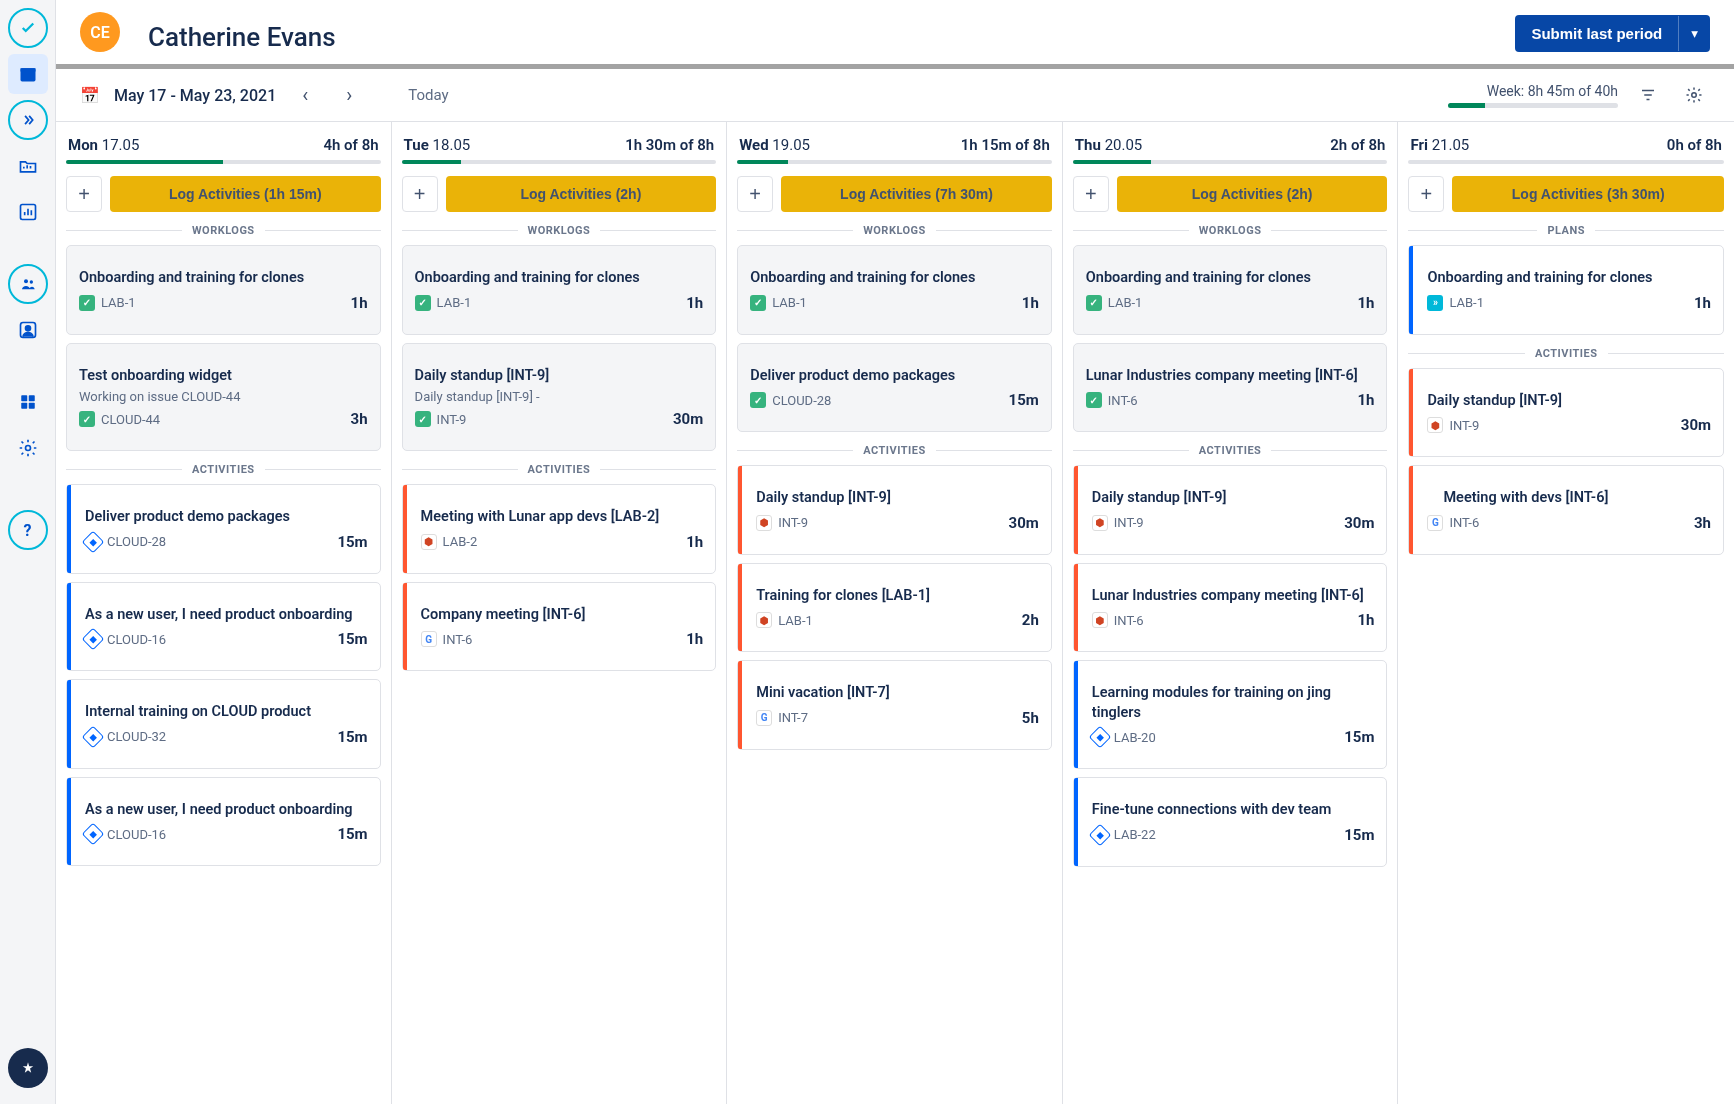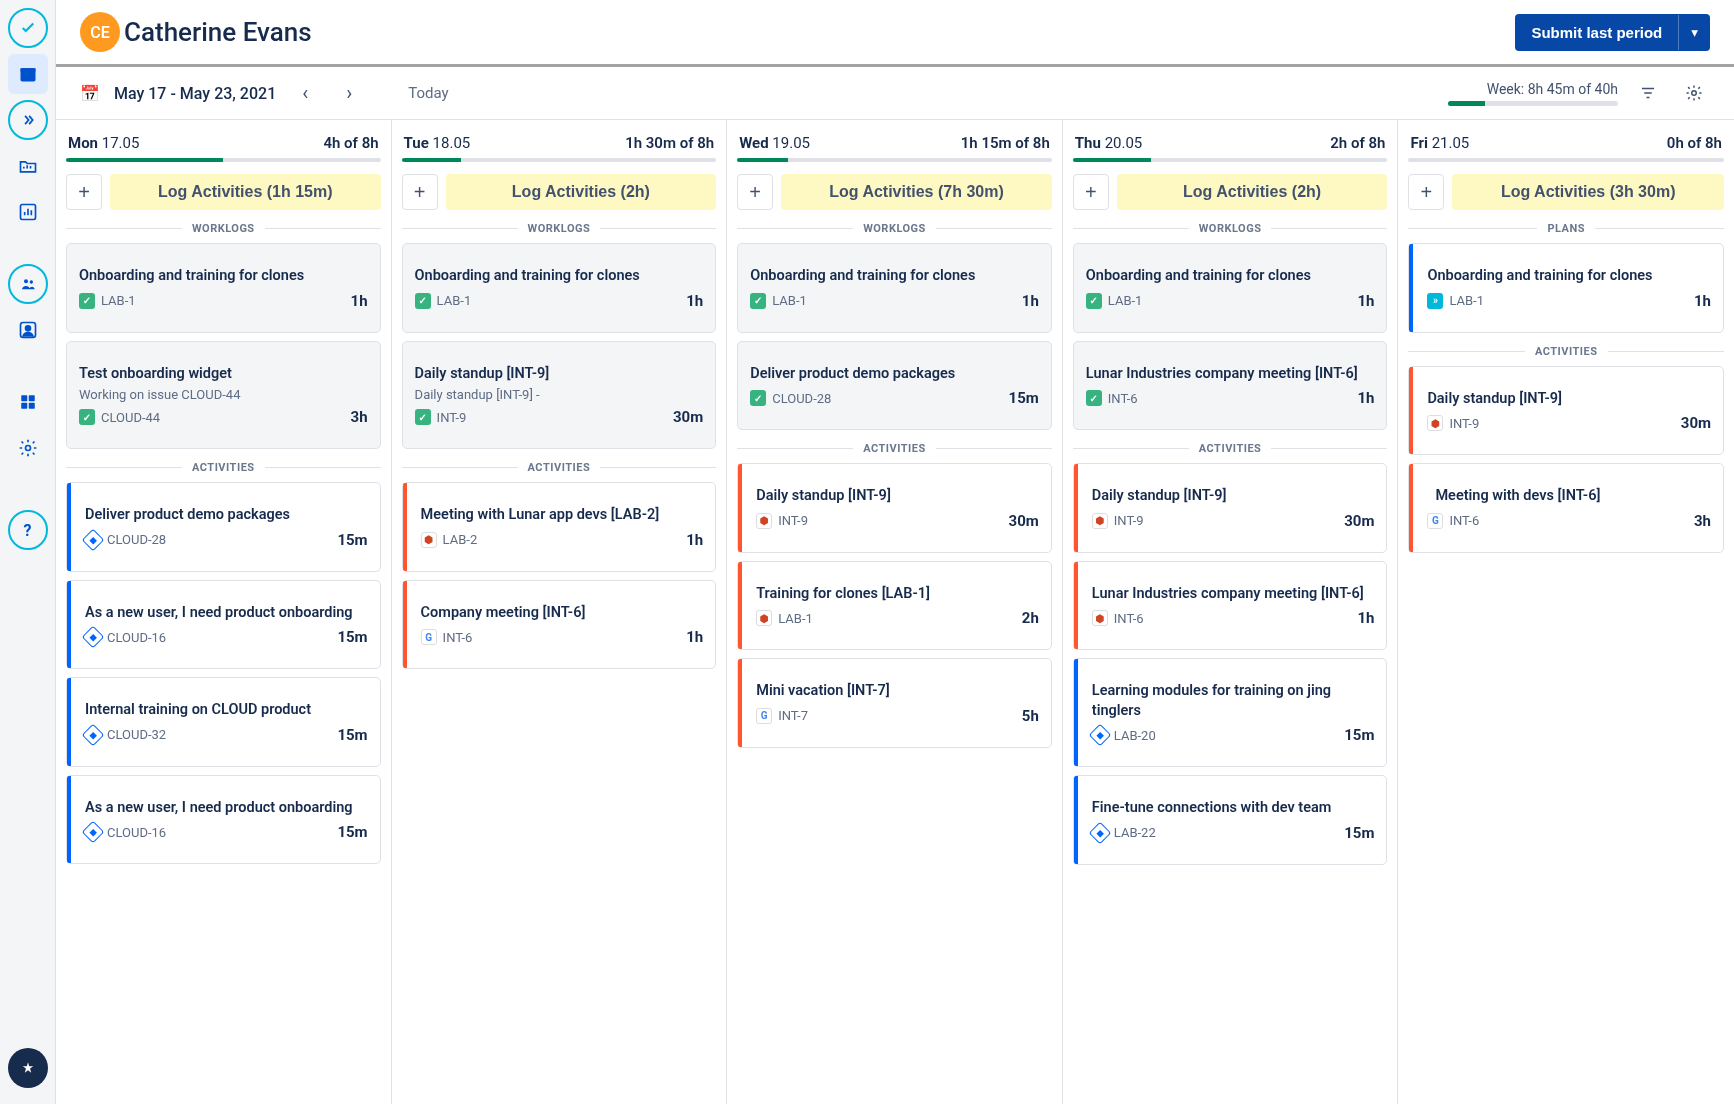--- a/index.html
+++ b/index.html
@@ -4,21 +4,21 @@
 <style>
 *{box-sizing:border-box;margin:0;padding:0}
 body{font-family:-apple-system,BlinkMacSystemFont,"Segoe UI",Roboto,sans-serif;background:#fff;color:#172B4D;overflow:hidden}
 .app{display:flex;height:1104px;width:1734px}
 .sidebar{width:56px;background:#F4F5F7;border-right:1px solid #DFE1E6;display:flex;flex-direction:column;align-items:center;padding-top:8px;gap:6px}
 .sidebar-item{width:40px;height:40px;display:flex;align-items:center;justify-content:center;border-radius:6px;cursor:pointer;color:#42526E}
 .sidebar-item.active{background:#DEEBFF;color:#0052CC}
 .sidebar-item.ring{border:2px solid #00B8D9;border-radius:50%}
 .sidebar-spacer{flex:1}
 .main{flex:1;display:flex;flex-direction:column;min-width:0}
-.header{display:flex;align-items:center;padding:12px 24px;gap:4px;border-bottom:3px solid #a3a3a3}
+.header{display:flex;align-items:flex-end;padding:12px 24px;gap:28px;border-bottom:5px solid #a3a3a3}
 .avatar{width:40px;height:40px;border-radius:50%;background:#FF991F;color:#fff;font-weight:600;display:flex;align-items:center;justify-content:center;font-size:16px}
 .user-name{font-size:26px;font-weight:500;color:#172B4D}
 .header-spacer{flex:1}
 .submit-btn{background:#0747A6;color:#fff;border:none;border-radius:4px;display:flex;align-items:center;overflow:hidden;cursor:pointer}
 .submit-btn-label{padding:10px 16px;font-weight:600;font-size:15px}
 .submit-btn-drop{padding:10px 12px;border-left:1px solid rgba(255,255,255,.3)}
 .tabs{display:flex;gap:24px;margin-left:20px}
 .tab{font-size:16px;font-weight:500;color:#172B4D;padding:8px 4px;cursor:pointer}
 .tab.active{color:#0052CC;border-bottom:3px solid #0052CC}
 .datebar{display:flex;align-items:center;padding:10px 24px;gap:14px;border-bottom:1px solid #DFE1E6}
@@ -34,21 +34,21 @@
 .col{border-right:1px solid #DFE1E6;padding:10px 10px 20px;min-width:0}
 .col:last-child{border-right:none}
 .col-head{display:flex;justify-content:space-between;align-items:baseline;padding:4px 2px 6px}
 .day-label{font-size:15px;color:#172B4D}
 .day-label b{font-weight:700}
 .day-hours{font-size:15px;font-weight:600;color:#172B4D}
 .day-bar{height:4px;background:#DFE1E6;border-radius:2px;margin-bottom:12px;overflow:hidden}
 .day-fill{height:100%;background:#00875A}
 .log-row{display:flex;gap:8px;margin-bottom:12px}
 .plus-btn{width:36px;height:36px;border:1px solid #DFE1E6;border-radius:4px;background:#fff;display:flex;align-items:center;justify-content:center;cursor:pointer;font-size:20px;color:#42526E;font-weight:300}
-.log-btn{flex:1;height:36px;background:#fef9c3;border:none;border-radius:4px;font-size:16px;font-weight:600;color:#42526E;cursor:pointer}
+.log-btn{flex:1;height:36px;background:#eab308;border:none;border-radius:4px;font-size:14px;font-weight:600;color:#42526E;cursor:pointer}
 .section-label{display:flex;align-items:center;gap:10px;margin:12px 0 8px}
 .section-label::before,.section-label::after{content:"";flex:1;height:1px;background:#DFE1E6}
 .section-label span{font-size:11px;font-weight:700;color:#6B778C;letter-spacing:.5px}
 .card{border:1px solid #DFE1E6;border-radius:5px;padding:22px 12px;margin-bottom:8px;cursor:pointer;background:#fff;position:relative}
 .card.worklog{background:#F4F5F7}
 .card.activity{border:1.5px solid #DFE1E6}
 .card-title{font-size:14.5px;font-weight:600;color:#172B4D;line-height:1.35;margin-bottom:4px;overflow:hidden}
 .card-sub{font-size:13px;color:#5E6C84;margin-bottom:6px}
 .card-foot{display:flex;align-items:center;justify-content:space-between;margin-top:6px}
 .card-key{display:flex;align-items:center;gap:6px;font-size:13px;color:#5E6C84}
@@ -555,21 +555,21 @@
     <div class="card-foot" style="margin-left:6px">
       <div class="card-key">
                 <span class="ic office">⬢</span>
                 <span>INT-9</span>
               </div>
       <div class="card-dur">30m</div>
     </div>
           </div>
           <div class="card activity">
     <div class="stripe orange"></div>
-    <div class="card-title" style="margin-left:14px">Meeting with devs [INT-6]</div>
+    <div class="card-title" style="margin-left:22px">Meeting with devs [INT-6]</div>
 
     <div class="card-foot" style="margin-left:6px">
       <div class="card-key">
                 <span class="ic google">G</span>
                 <span>INT-6</span>
               </div>
       <div class="card-dur">3h</div>
     </div>
           </div>
         </div>

